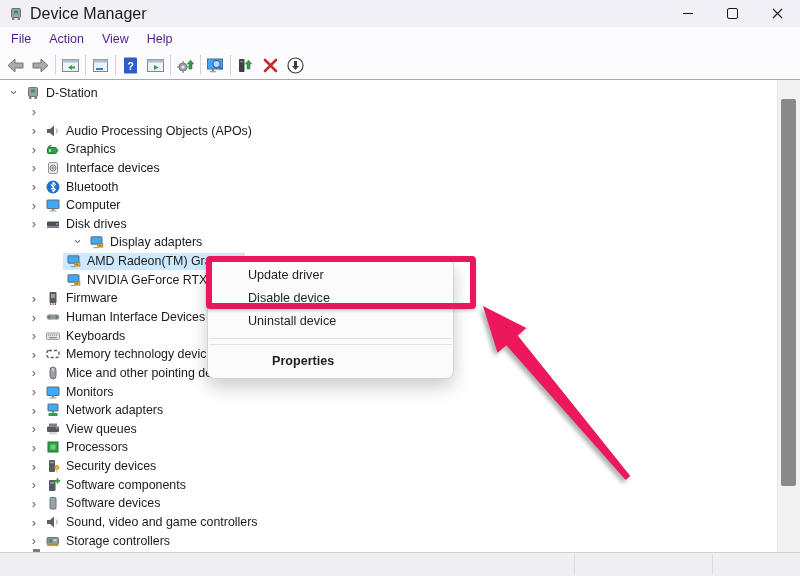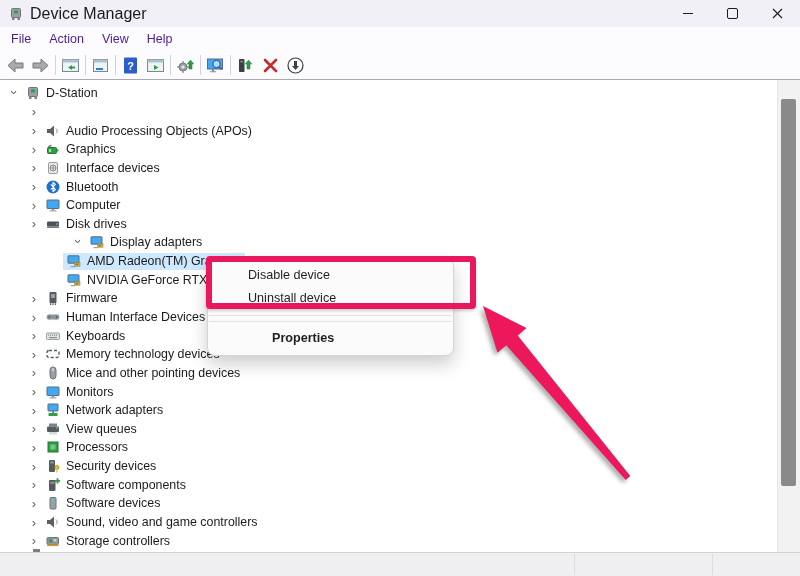--- a/index.html
+++ b/index.html
@@ -517,20 +517,21 @@
   <div class="vscroll">
     <div class="vthumb"></div>
   </div>
 
   <div class="statusbar">
     <div class="sb-sep" style="left:574px"></div>
     <div class="sb-sep" style="left:712px"></div>
   </div>
 
   <div class="context-menu">
+    <div class="cm-item">Update driver</div>
     <div class="cm-item">Disable device</div>
     <div class="cm-item">Uninstall device</div>
     <div class="cm-sep"></div>
     <div class="cm-sep"></div>
     <div class="cm-item bold">Properties</div>
   </div>
 
   <div class="red-box"></div>
   <svg class="arrow-layer" viewBox="0 0 190 205">
     <polygon points="28,18 71.5,40.1 62.7,47.6 175.3,188.1 170.7,191.9 51.3,57.2 42.5,64.7" fill="#ed175b"></polygon>

